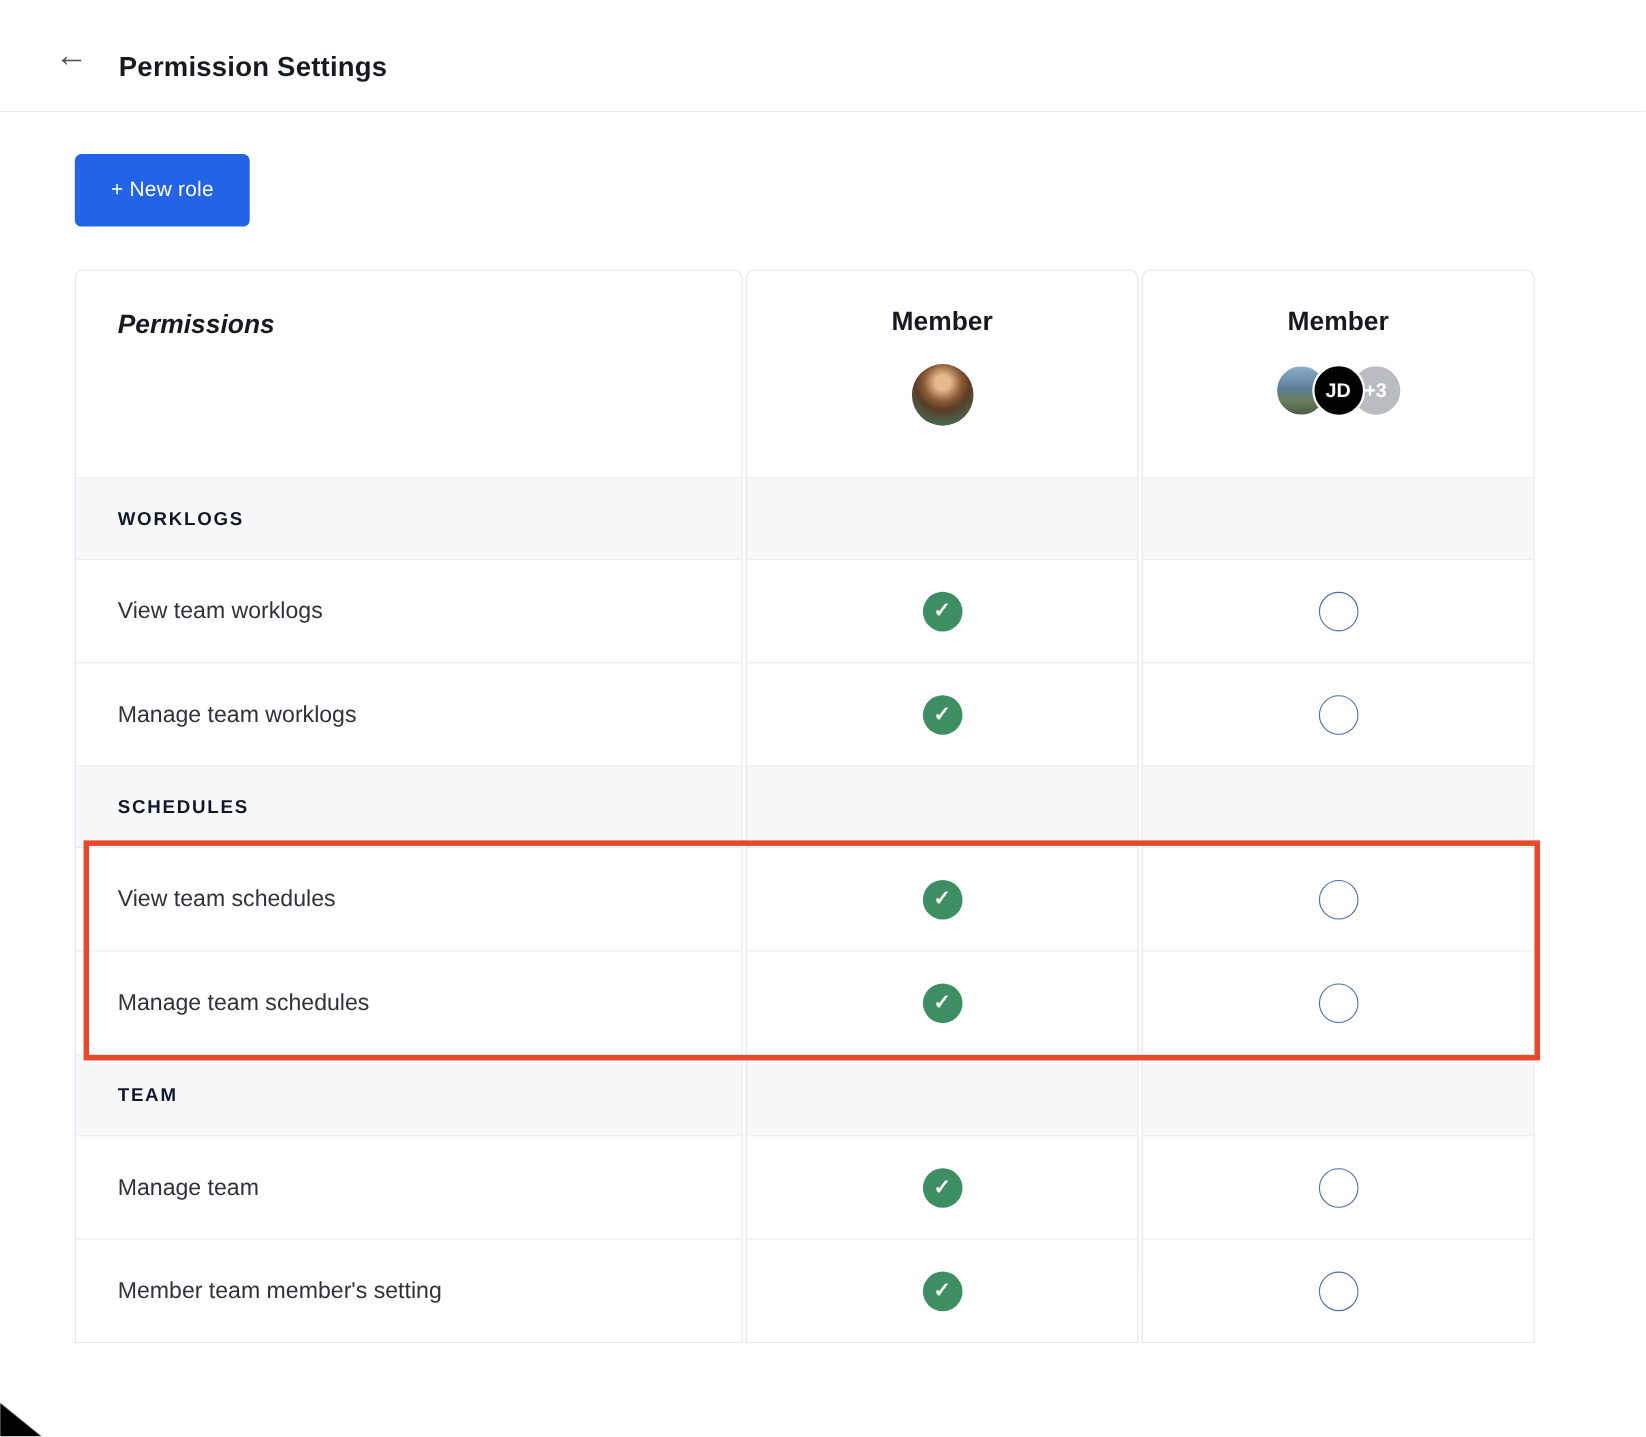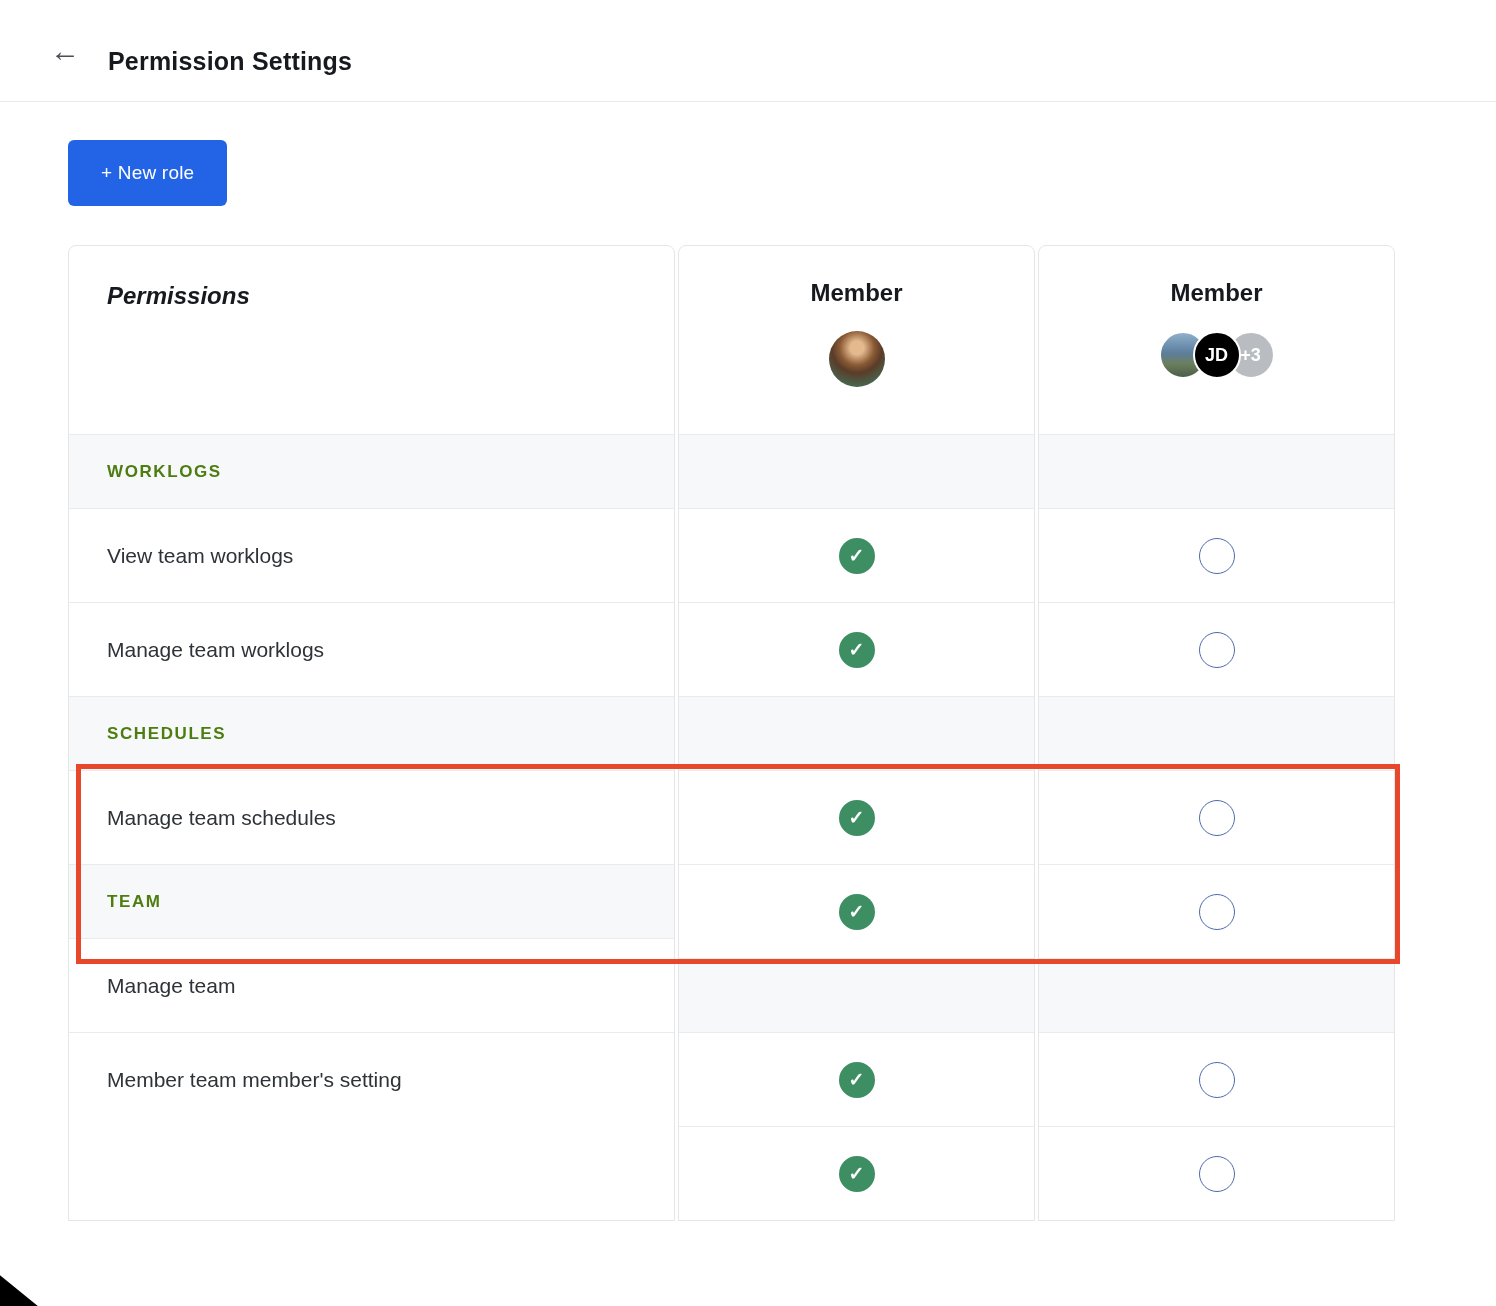--- a/index.html
+++ b/index.html
@@ -37,21 +37,21 @@
   .cell { flex: none; display: flex; align-items: center; }
   .cell + .cell { border-top: 1px solid #e9ebed; }
 
   .cell-head { height: 188px; }
   .col-perm .cell-head { align-items: flex-start; padding: 36px 0 0 38px; font-style: italic; }
   .col-role .cell-head { flex-direction: column; justify-content: flex-start; padding-top: 33px; gap: 24px; }
   .head-label { font-size: 24px; font-weight: 700; color: #16191d; }
 
   .cell-section {
     height: 74px; background: #f6f8f9; padding-left: 38px;
-    font-size: 17px; font-weight: 700; letter-spacing: 1.6px; color: #4d7c0f;
+    font-size: 17px; font-weight: 700; letter-spacing: 1.6px; color: #0f172a;
   }
   .col-role .cell-section { padding-left: 0; }
 
   .cell-row { height: 94px; padding-left: 38px; font-size: 21px; color: #2e3338; }
   .col-role .cell-row { padding-left: 0; justify-content: center; }
 
   
   .check-toggle {
     width: 36px; height: 36px; border-radius: 50%; background: #3e8e63;
     display: flex; align-items: center; justify-content: center; cursor: pointer;
@@ -107,20 +107,21 @@
   <div class="table">
 
     <div class="col col-perm">
       <div class="cell cell-head">
         <span class="head-label">Permissions</span>
       </div>
       <div class="cell cell-section">WORKLOGS</div>
       <div class="cell cell-row">View team worklogs</div>
       <div class="cell cell-row">Manage team worklogs</div>
       <div class="cell cell-section">SCHEDULES</div>
+      <div class="cell cell-row">View team schedules</div>
       <div class="cell cell-row">Manage team schedules</div>
       <div class="cell cell-section">TEAM</div>
       <div class="cell cell-row">Manage team</div>
       <div class="cell cell-row">Member team member's setting</div>
     </div>
 
     <div class="col col-role">
       <div class="cell cell-head">
         <span class="head-label">Member</span>
         <span class="avatar leader-avatar"></span>

